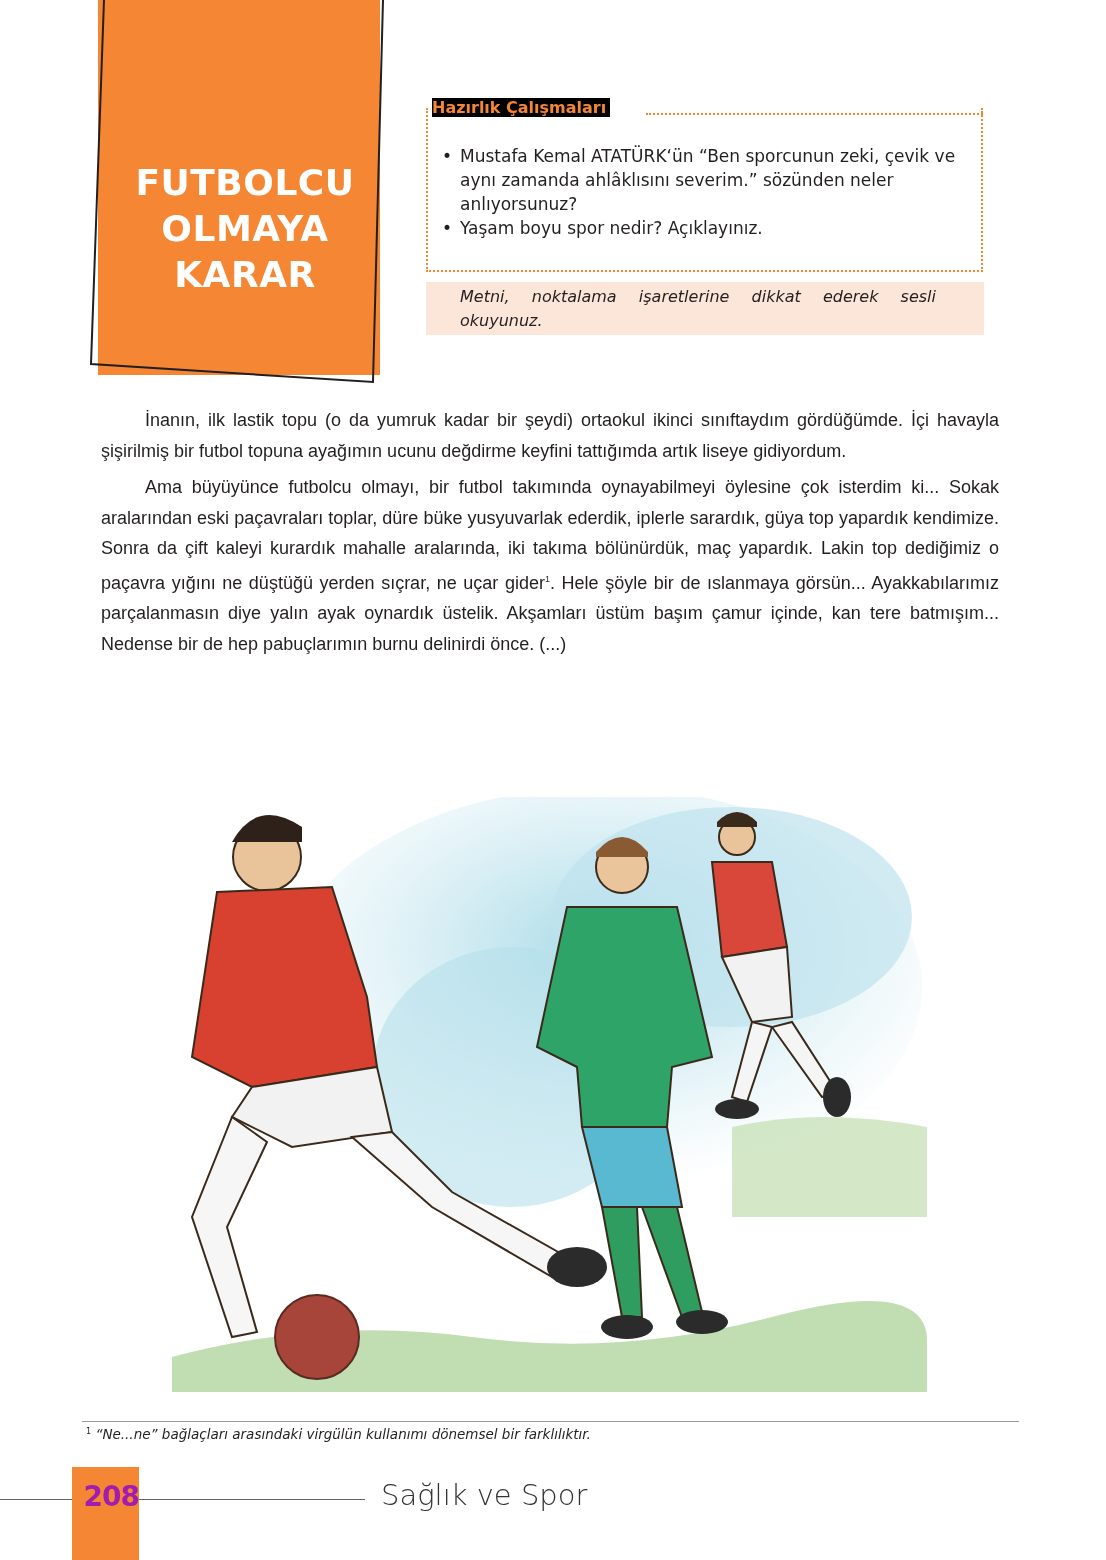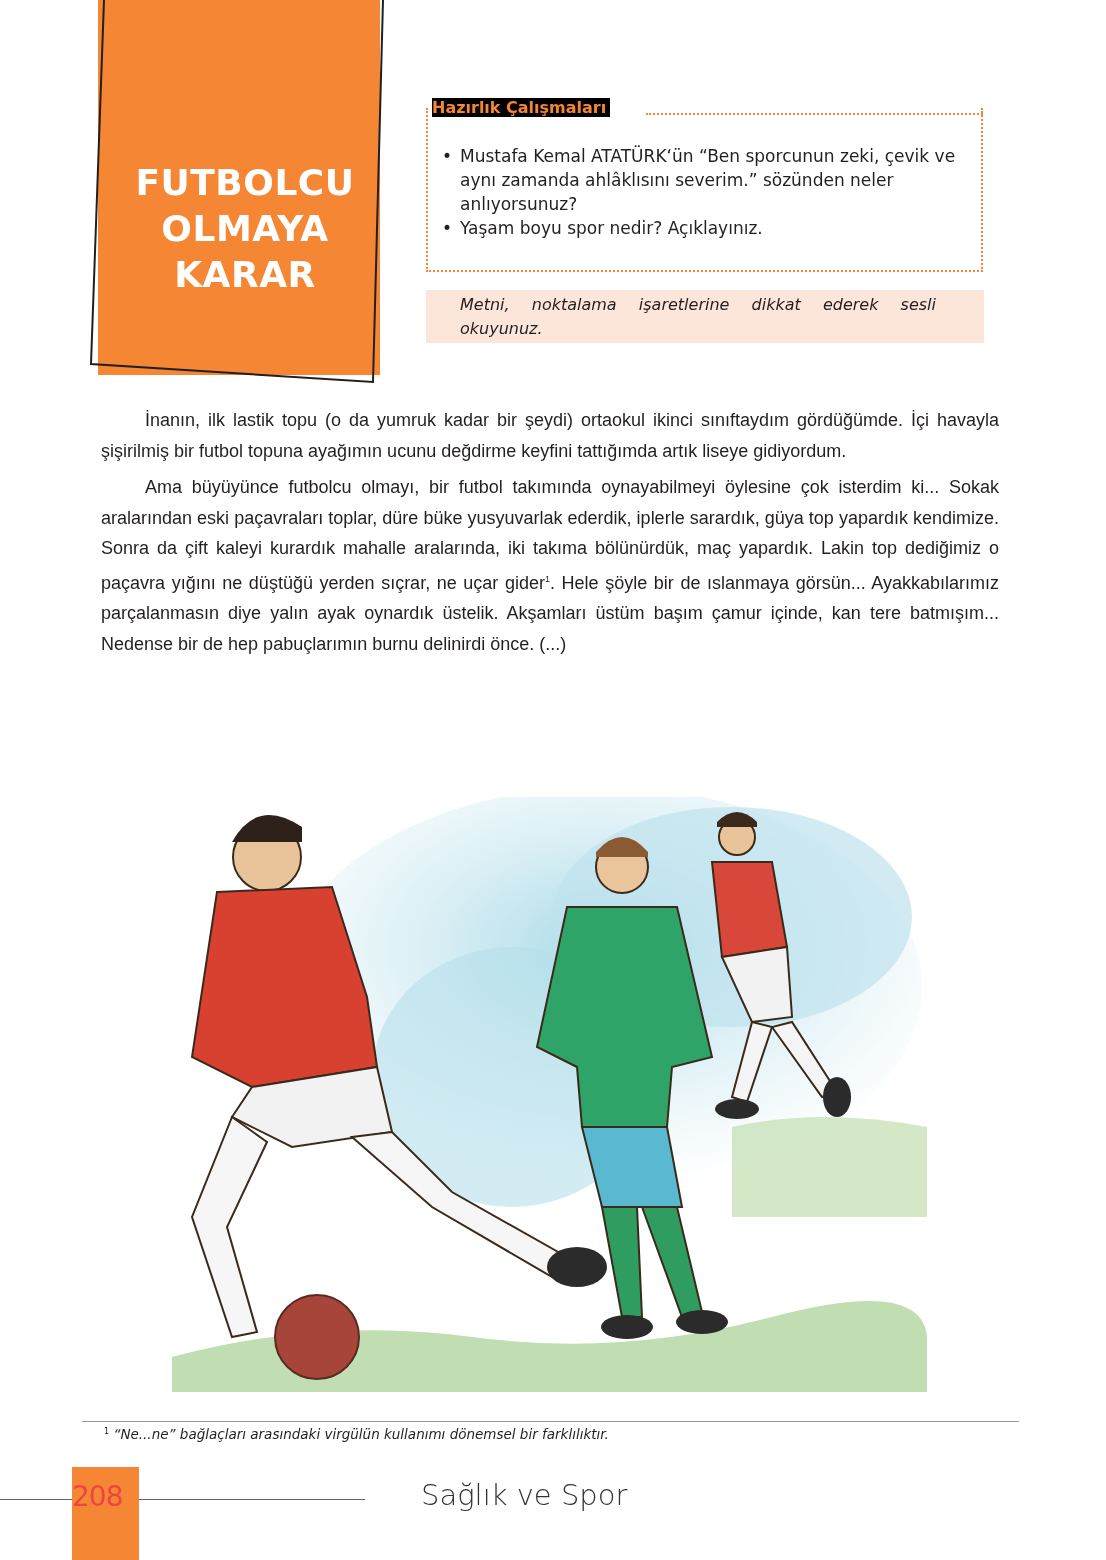--- a/index.html
+++ b/index.html
@@ -41,21 +41,21 @@
     }
     .prep-list {
       position: absolute; left: 440px; top: 144px; width: 540px; margin: 0; padding: 0; list-style: none;
       font-family: "DejaVu Sans", sans-serif; font-size: 17px; line-height: 24px; color: #231f20;
     }
     .prep-list li { position: relative; padding-left: 20px; }
     .prep-list li::before {
       content: "•"; position: absolute; left: 2px; top: 0;
     }
     .instr {
-      position: absolute; left: 426px; top: 290px; width: 558px; height: 53px;
+      position: absolute; left: 426px; top: 282px; width: 558px; height: 53px;
       background: #fce5d9; box-sizing: border-box; padding: 3px 48px 0 34px;
       font-family: "DejaVu Sans", sans-serif; font-style: italic; font-size: 16px; line-height: 24px;
       text-align: justify; color: #231f20;
     }
 
     
     .body-text {
       position: absolute; left: 101px; top: 405px; width: 898px;
       font-family: "Liberation Sans", sans-serif; font-size: 18px; line-height: 30.5px;
       color: #231f20; text-align: justify;
@@ -68,37 +68,37 @@
       position: absolute; left: 172px; top: 797px; width: 755px; height: 595px;
     }
 
     
     .footnote-rule {
       position: absolute; left: 82px; top: 1421px; width: 937px; height: 0;
       border-top: 1px solid #9a9a9a;
     }
     .footnote {
       position: absolute; left: 86px; top: 1426px;
-      font-family: "DejaVu Sans", sans-serif; font-style: italic; font-size: 13.5px; color: #231f20; margin-left: 18px;
+      font-family: "DejaVu Sans", sans-serif; font-style: italic; font-size: 13.5px; color: #231f20;
     }
     .footnote sup { font-style: normal; font-size: 8px; }
 
     
     .footer-line-left { position: absolute; left: 0; top: 1499px; width: 72px; border-top: 1px solid #666; }
     .footer-line-mid { position: absolute; left: 139px; top: 1499px; width: 226px; border-top: 1px solid #666; }
     .page-tab {
       position: absolute; left: 72px; top: 1467px; width: 67px; height: 93px; background: #f58634;
     }
     .page-number {
-      position: absolute; left: 72px; top: 1480px; width: 67px; text-align: left;
-      font-family: "DejaVu Sans", sans-serif; font-size: 28px; font-weight: 400; color: #ef4444; letter-spacing: -1px;
+      position: absolute; left: 72px; top: 1480px; width: 67px; text-align: right;
+      font-family: "DejaVu Sans", sans-serif; font-size: 28px; font-weight: 700; color: #a21caf; letter-spacing: -1px;
     }
     .section-name {
       position: absolute; left: 381px; top: 1478px;
-      font-family: "DejaVu Sans", sans-serif; font-size: 29px; font-weight: 300; color: #333; margin-left: 40px;
+      font-family: "DejaVu Sans", sans-serif; font-size: 29px; font-weight: 300; color: #333;
     }
   </style>
 </head>
 <body>
 
 <div class="title-fill"></div>
 <svg class="title-frame" viewBox="0 0 1106 400">
   <polyline points="104,0 91,364 373,382 383,0" fill="none" stroke="#231f20" stroke-width="2"></polyline>
 </svg>
 <div class="title-text">

